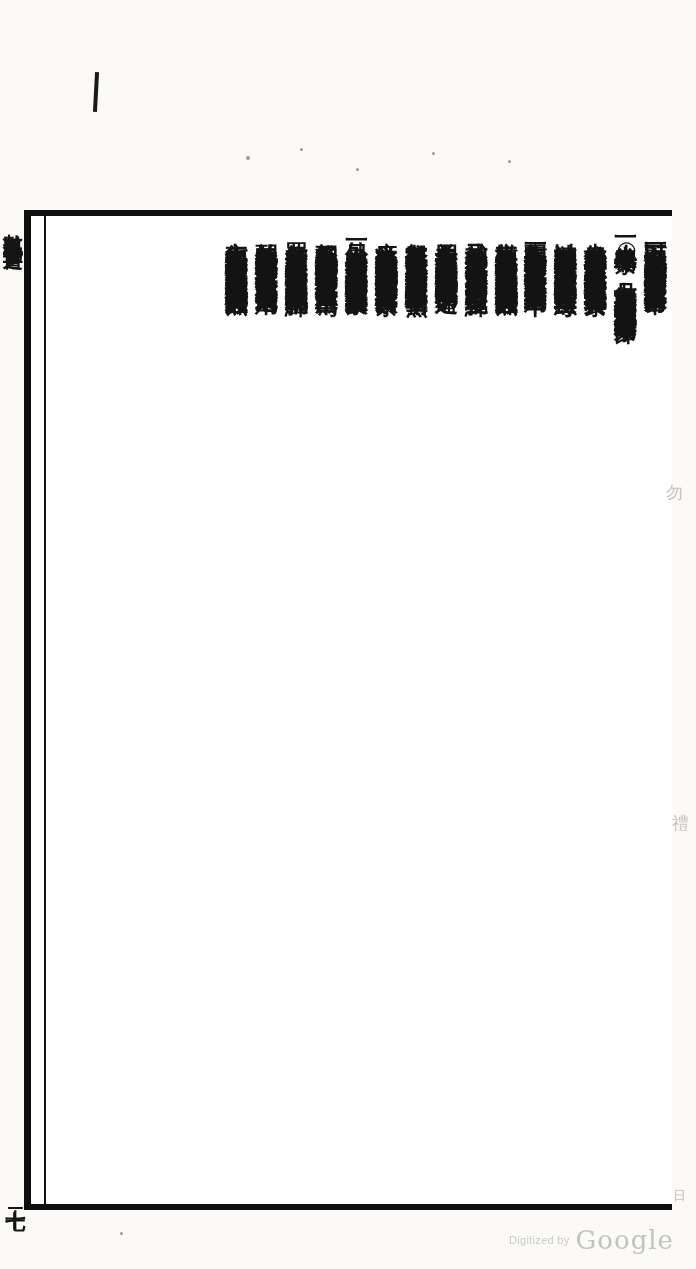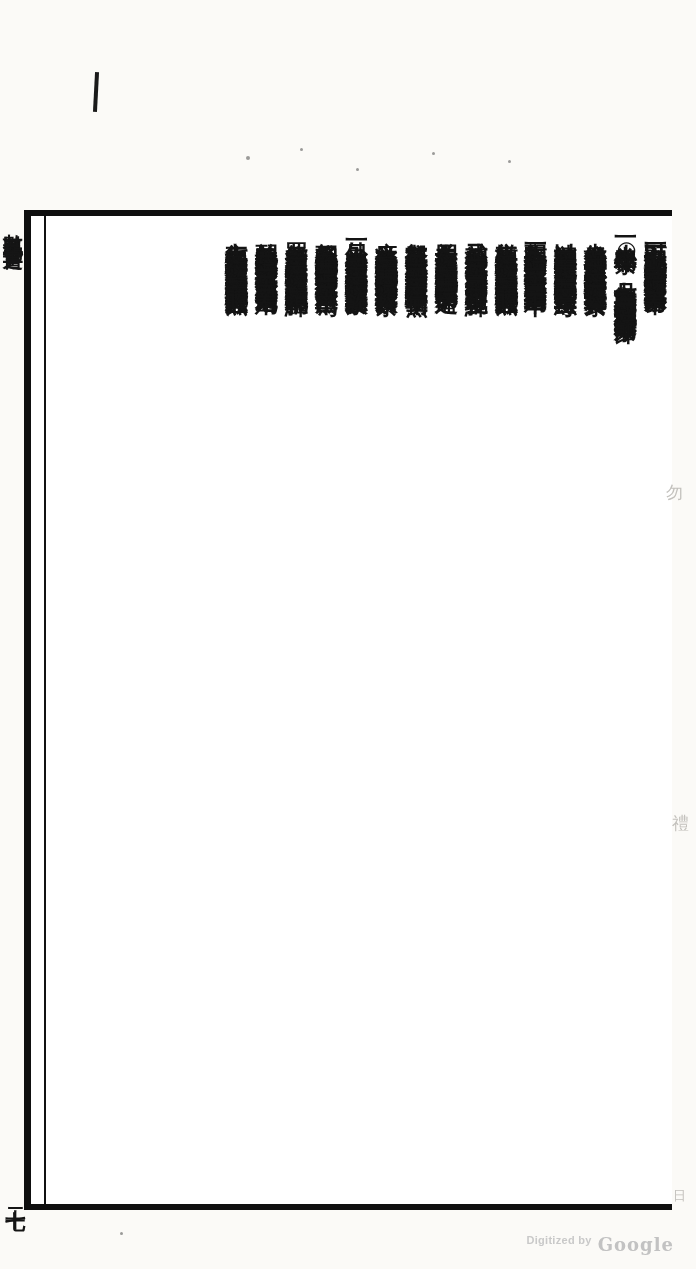--- a/index.html
+++ b/index.html
@@ -138,34 +138,33 @@
     line-height: 1.1;
     opacity: .85;
   }
 
   
   .watermark {
     position: absolute;
     right: 22px;
     bottom: 14px;
     display: flex;
-    align-items: flex-start;
+    align-items: center;
     gap: 6px;
     user-select: none;
-    font-weight: bold;
   }
   .watermark .digitized {
     font-family: "Liberation Sans", sans-serif;
     font-size: 11px;
     color: #c9c9c9;
     letter-spacing: .3px;
   }
   .watermark .google {
     font-family: "DejaVu Serif", serif;
-    font-size: 18px;
+    font-size: 26px;
     color: #c2c2c2;
     letter-spacing: 1px;
   }
 </style>
 </head>
 <body>
 
 <div id="page">
   <div class="paper-tint"></div>
 

